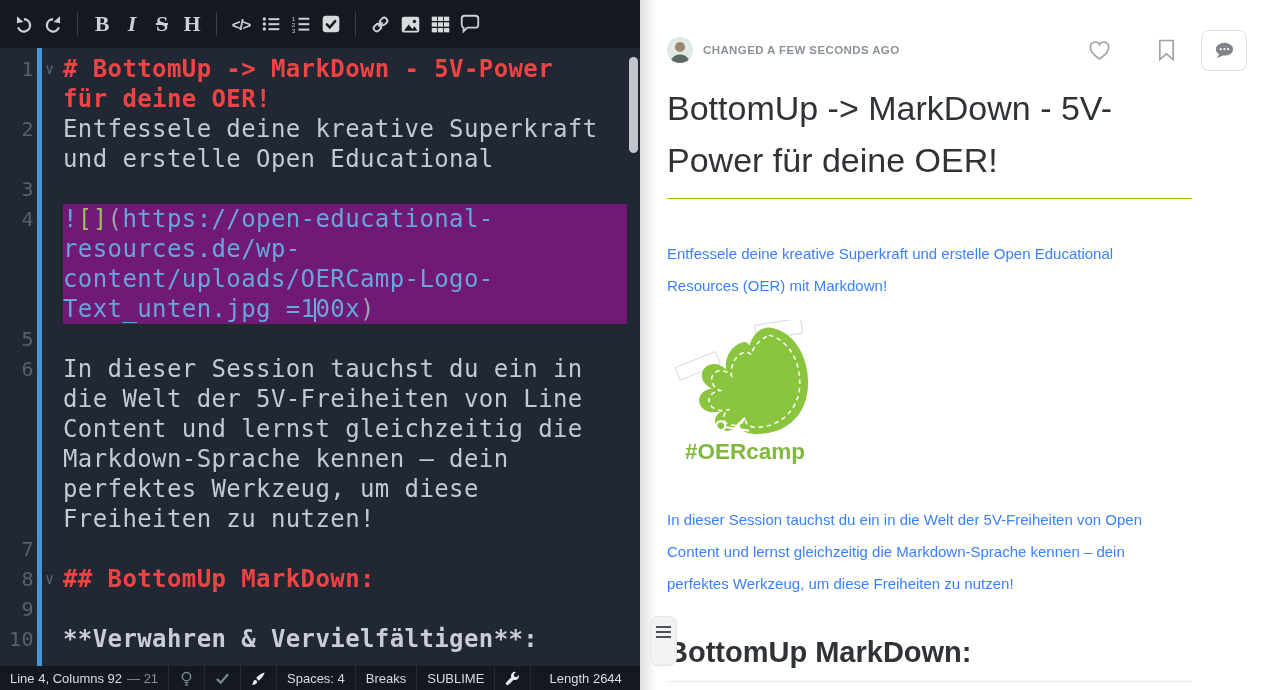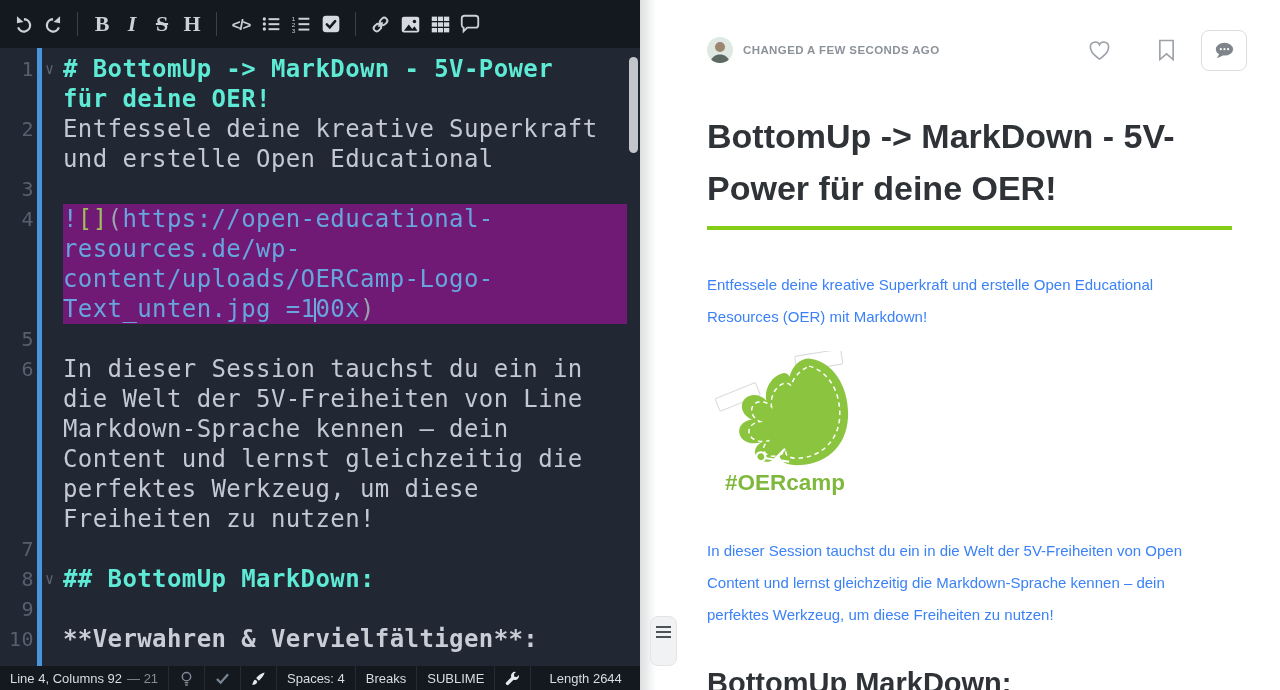--- a/index.html
+++ b/index.html
@@ -24,21 +24,21 @@
             font-family:"DejaVu Sans Mono", monospace; font-size:24px; letter-spacing:0.4px; }
   .author-bar { position:absolute; left:37px; top:0; bottom:0; width:5px; background:#4795DB; z-index:2; }
   .code-lines { padding-top:6px; }
   .code-line { display:flex; }
   .gutter { width:63px; flex:none; position:relative; }
   .gutter .num { display:block; width:34px; text-align:right; color:#58606F; font-size:20px; line-height:30px; }
   .gutter .fold { position:absolute; left:45px; top:0; color:#5c6472; font-size:15px; line-height:30px; }
   .rows { flex:1; min-width:0; margin-right:13px; }
   .row { height:30px; line-height:30px; white-space:pre; color:#C3C9D4; }
   .code-line.active .rows { background:#701a75; }
-  .c-head { color:#5eead4; font-weight:700; }
+  .c-head { color:#ef4444; font-weight:700; }
   .c-text { color:#C3C9D4; }
   .c-url  { color:#68A5DE; }
   .c-bracket { color:#9EBF5D; }
   .c-punc { color:#9AA3B0; }
   .c-bold { color:#C8CDD6; font-weight:700; }
   .cursor { display:inline-block; width:2px; height:24px; background:#70A9E6; vertical-align:middle; margin:0 -1px; }
 
   .scroll-thumb { position:absolute; right:2px; top:9px; width:9px; height:96px;
                   background:#C2C6CC; border-radius:5px; z-index:3; }
 
@@ -46,37 +46,37 @@
                display:flex; align-items:stretch; color:#D9DCE1; font-size:13px; z-index:4; }
   .sb-seg { display:flex; align-items:center; justify-content:center; padding:0 10px;
             border-left:1px solid #262b34; white-space:nowrap; overflow:hidden;text-align:right; }
   .sb-seg:first-child { border-left:none; justify-content:flex-start; width:168px; flex:none; }
   .sb-dim { color:#878D98; margin-left:5px; }
   .sb-icon { width:36px; flex:none; padding:0; color:#7b8794; }
   .sb-icon.bright { color:#e6e9ee; }
   .sb-last { flex:1; }
 
   
-  .preview-pane { position:relative; width:640px; height:690px; background:#fff; overflow:hidden; flex:none;padding-left:40px; }
+  .preview-pane { position:relative; width:640px; height:690px; background:#fff; overflow:hidden; flex:none; }
   .preview-pane::before { content:""; position:absolute; left:0; top:0; bottom:0; width:16px;
        background:linear-gradient(to right, rgba(70,75,85,0.18), rgba(70,75,85,0)); z-index:5; pointer-events:none; }
   .p-inner { padding:36px 28px 0 27px; }
 
   .p-header { display:flex; align-items:center; height:28px; }
   .avatar { width:26px; height:26px; border-radius:50%; overflow:hidden; flex:none; }
   .changed { margin-left:10px; font-size:11.5px; font-weight:700; letter-spacing:0.4px;
              color:#8C9299; text-transform:uppercase; flex:1; }
   .hdr-icons { display:flex; align-items:center; gap:46px; margin-right:10px; color:#9BA1A7; }
   .hdr-icons svg { display:block; }
   .comment-btn { position:absolute; right:33px; top:30px; width:46px; height:41px; background:#fff;
                  border:1px solid #DADDE1; border-radius:8px; display:flex; align-items:center;
                  justify-content:center; color:#7E848A; cursor:pointer; }
 
-  .p-title { margin-top:46px; font-size:34px; line-height:52px; font-weight:700; color:#2F3337;
-             width:525px; padding-bottom:12px; border-bottom:4px solid #84cc16; }
+  .p-title { margin-top:18px; font-size:34px; line-height:52px; font-weight:400; color:#2F3337;
+             width:525px; padding-bottom:12px; border-bottom:1px solid #84cc16; }
   .p-para { margin-top:39px; font-size:15px; line-height:32px; color:#3b82f6; width:505px; }
   .p-logo { margin-top:18px; width:150px; height:145px; }
   .p-h2 { margin-top:36px; font-size:29px; font-weight:700; color:#2F3337; width:525px;
           padding-bottom:12px; border-bottom:1px solid #E8EAEC; }
 
   .toc-btn { position:absolute; left:10px; top:616px; width:27px; height:50px; background:#F1F2F3;
              border:1px solid #E2E4E6; border-radius:8px; cursor:pointer; z-index:6;
              display:flex; justify-content:center; }
   .toc-btn .bars { margin-top:9px; width:15px; }
   .toc-btn .bars div { height:2px; background:#4D5154; margin-bottom:3px; }
@@ -220,22 +220,22 @@
               <div class="row">&nbsp;</div>
             </div>
           </div>
           <div class="code-line">
             <div class="gutter">
               <span class="num">6</span>
             </div>
             <div class="rows">
               <div class="row"><span class="tok c-text">In dieser Session tauchst du ein in</span></div>
               <div class="row"><span class="tok c-text">die Welt der 5V-Freiheiten von Line</span></div>
+              <div class="row"><span class="tok c-text">Content und lernst gleichzeitig die</span></div>
               <div class="row"><span class="tok c-text">Markdown-Sprache kennen – dein</span></div>
-              <div class="row"><span class="tok c-text">Content und lernst gleichzeitig die</span></div>
               <div class="row"><span class="tok c-text">perfektes Werkzeug, um diese</span></div>
               <div class="row"><span class="tok c-text">Freiheiten zu nutzen!</span></div>
             </div>
           </div>
           <div class="code-line">
             <div class="gutter">
               <span class="num">7</span>
             </div>
             <div class="rows">
               <div class="row">&nbsp;</div>

